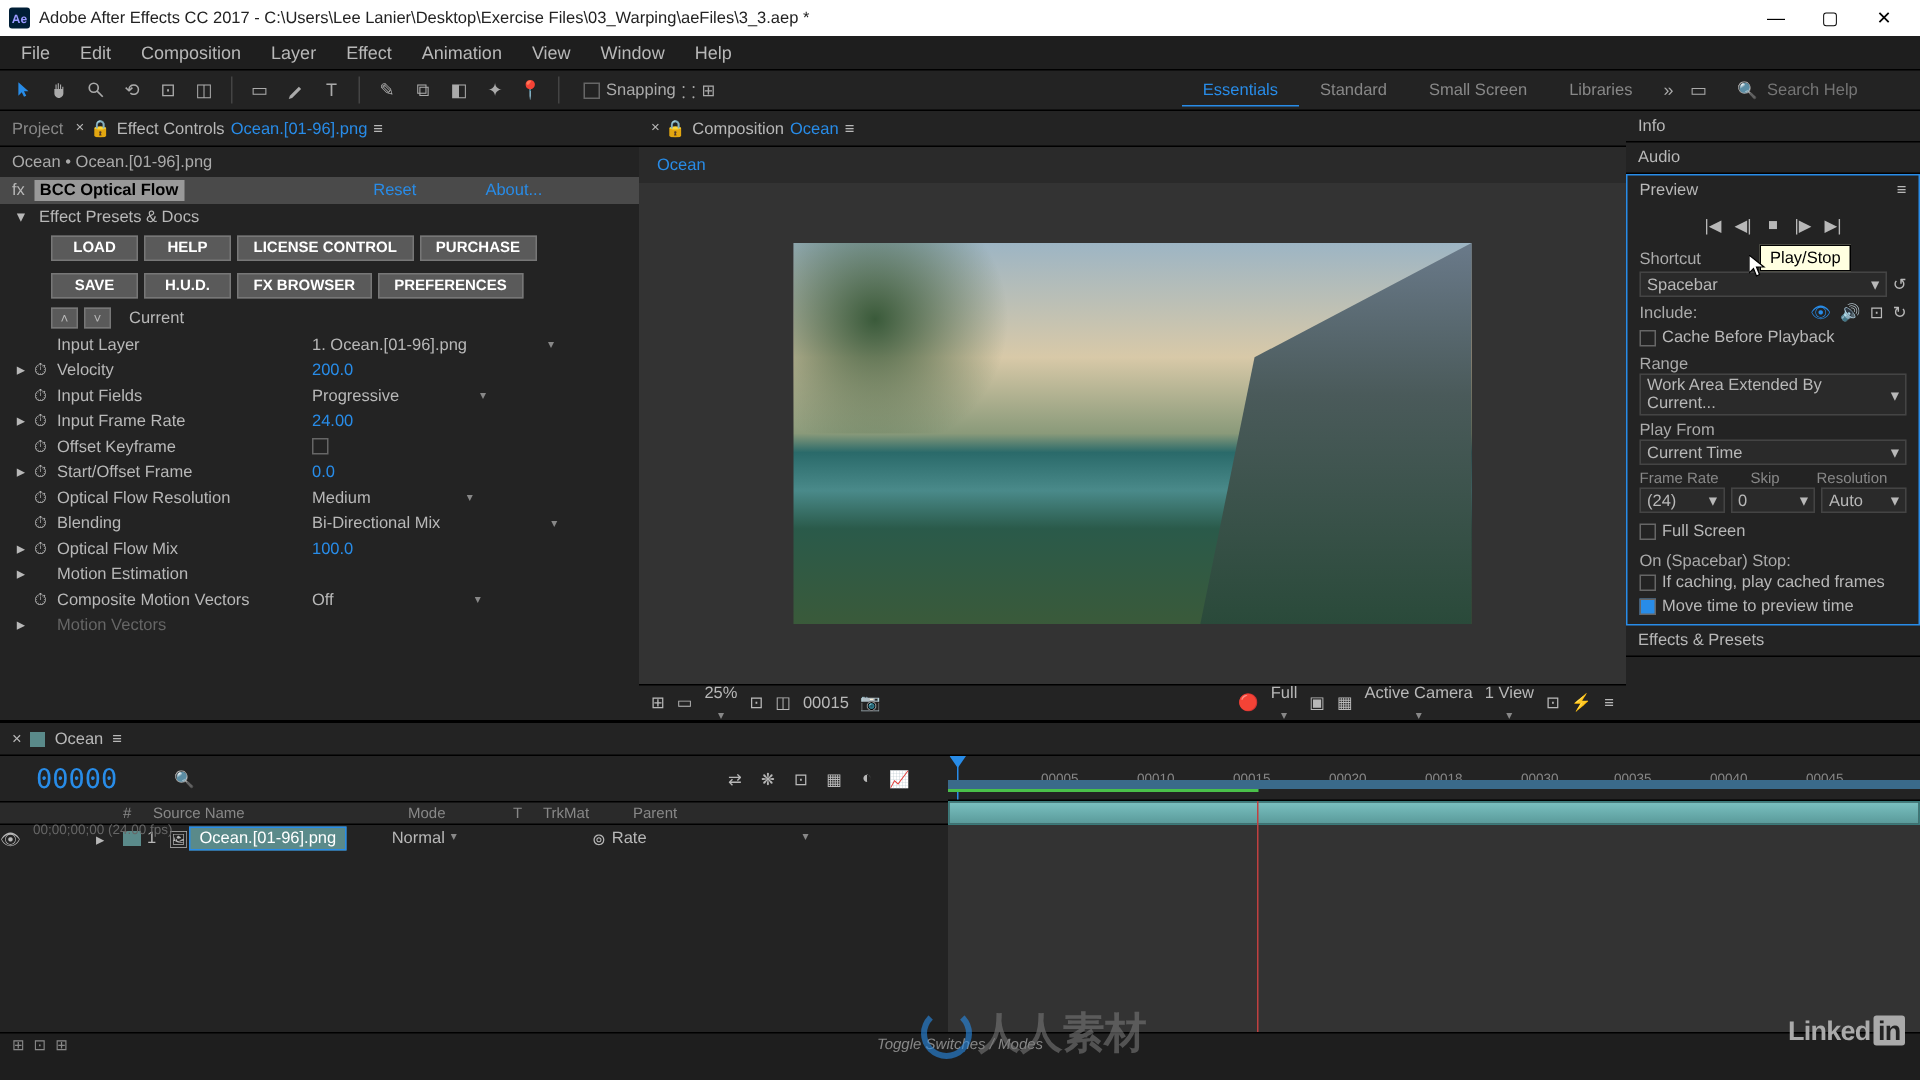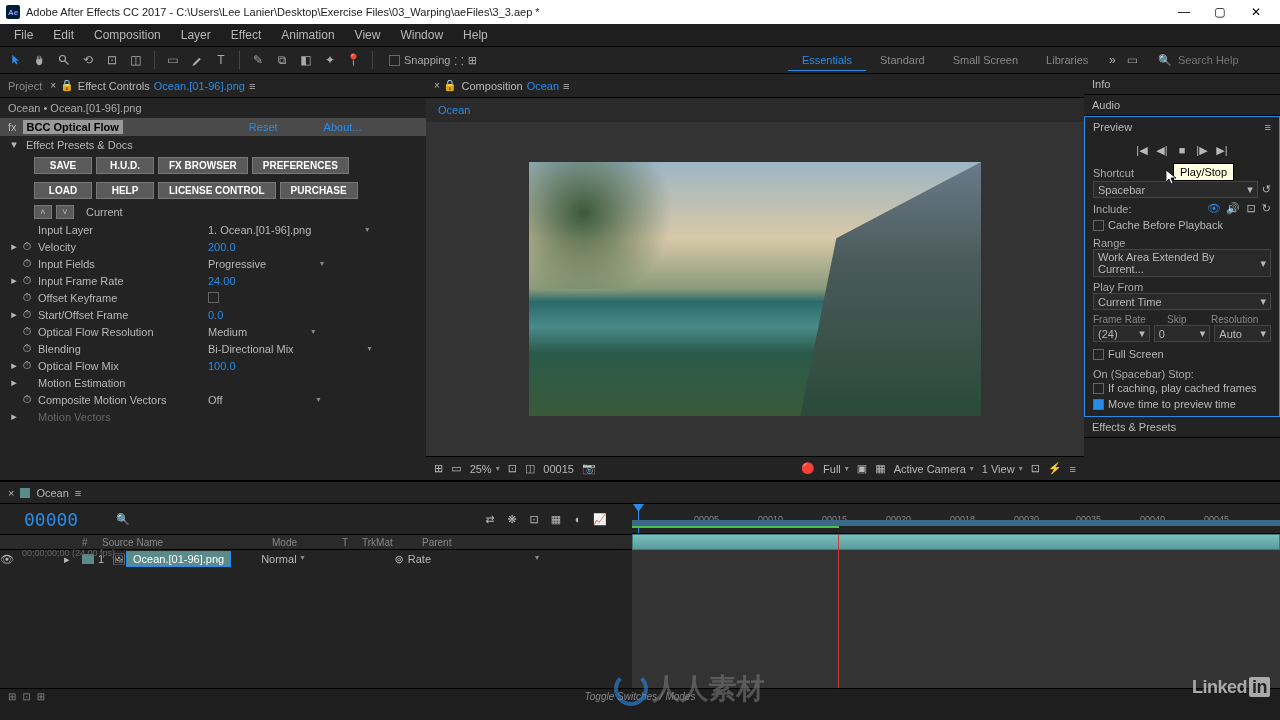--- a/index.html
+++ b/index.html
@@ -63,21 +63,21 @@
 
 
 .comp-subheader { height: 24px; display: flex; align-items: center; padding: 0 12px; background: #2a2a2a; }
 .comp-subheader span { color: #288ce8; font-size: 11px; }
 .viewer { flex: 1; background: #333; display: flex; align-items: center; justify-content: center; position: relative; }
 .viewer-img { width: 452px; height: 254px; background: linear-gradient(180deg, #9db5c4 0%, #d8c9a8 30%, #8a9a7a 50%, #2a6a6a 55%, #4a8a8a 65%, #2a5a4a 75%, #3a5a3a 100%); position: relative; overflow: hidden; }
 .viewer-img::before { content:""; position:absolute; top:0; left:0; right:60%; bottom:50%; background: radial-gradient(circle at 30% 40%, #3a5a3a 0%, transparent 60%); }
 .viewer-img::after { content:""; position:absolute; top:0; right:0; width:40%; bottom:0; background: linear-gradient(180deg, #6a7a8a 0%, #4a5a5a 40%, #2a4a3a 100%); clip-path: polygon(20% 30%, 100% 0, 100% 100%, 0 100%); }
 .viewer-footer { height: 24px; background: #232323; display: flex; align-items: center; padding: 0 8px; gap: 8px; font-size: 11px; border-top: 1px solid #000; }
 .vf-item { display: flex; align-items: center; gap: 4px; cursor: pointer; }
-.vf-dd { display: flex; align-items: center; gap: 4px; }
+.vf-dd { display: flex; align-items: center; gap: 4px; flex-direction: column; }
 
 
 .rp-section { border-bottom: 1px solid #000; }
 .rp-header { padding: 4px 8px; font-size: 11px; display: flex; align-items: center; justify-content: space-between; }
 .rp-body { padding: 4px 8px; font-size: 11px; }
 .preview-controls { display: flex; justify-content: center; gap: 6px; padding: 6px 0; }
 .pc-btn { width: 14px; height: 14px; display: flex; align-items: center; justify-content: center; cursor: pointer; font-size: 11px; }
 .tooltip { position: absolute; background: #ffffe1; color: #000; border: 1px solid #000; padding: 2px 6px; font-size: 11px; z-index: 100; }
 .rp-row { display: flex; align-items: center; gap: 4px; padding: 2px 0; }
 .rp-label { font-size: 11px; color: #aaa; }
@@ -227,30 +227,30 @@
       <span>fx</span>
       <span class="ec-fx-name">BCC Optical Flow</span>
       <span class="ec-reset">Reset</span>
       <span class="ec-about">About...</span>
     </div>
     <div class="ec-group">
       <span class="ec-prop-arrow">▾</span>
       <span>Effect Presets &amp; Docs</span>
     </div>
     <div class="ec-buttons">
+      <div class="ec-btn">LOAD</div>
+      <div class="ec-btn">HELP</div>
+      <div class="ec-btn">LICENSE CONTROL</div>
+      <div class="ec-btn">PURCHASE</div>
+    </div>
+    <div class="ec-buttons">
       <div class="ec-btn">SAVE</div>
       <div class="ec-btn">H.U.D.</div>
       <div class="ec-btn">FX BROWSER</div>
       <div class="ec-btn">PREFERENCES</div>
-    </div>
-    <div class="ec-buttons">
-      <div class="ec-btn">LOAD</div>
-      <div class="ec-btn">HELP</div>
-      <div class="ec-btn">LICENSE CONTROL</div>
-      <div class="ec-btn">PURCHASE</div>
     </div>
     <div class="ec-nav">
       <div class="ec-nav-btn">˄</div>
       <div class="ec-nav-btn">˅</div>
       <span style="margin-left:8px">Current</span>
     </div>
 
     <div class="ec-prop">
         <span class="ec-prop-arrow"></span>
         <span class="ec-prop-stopwatch"></span>

